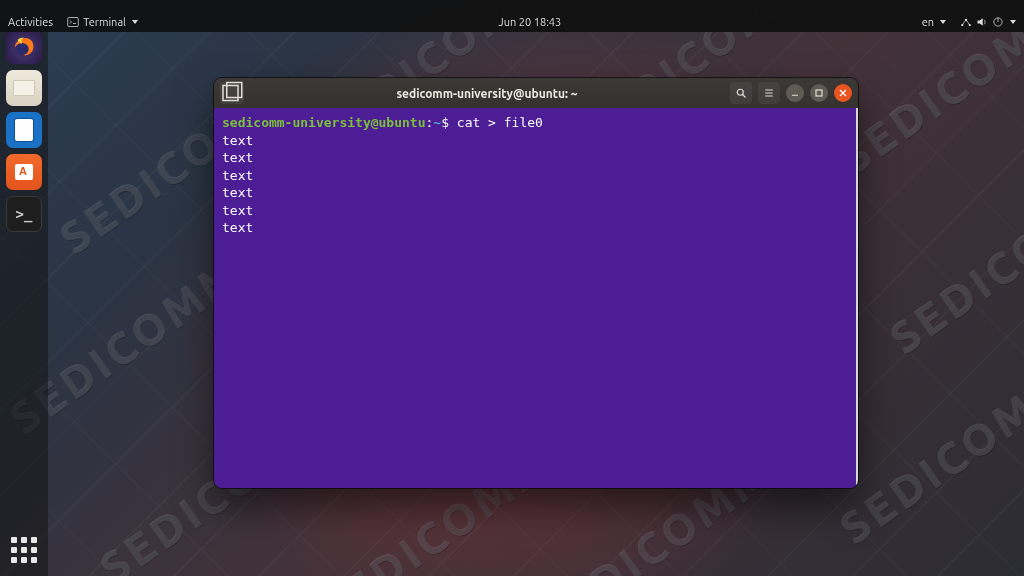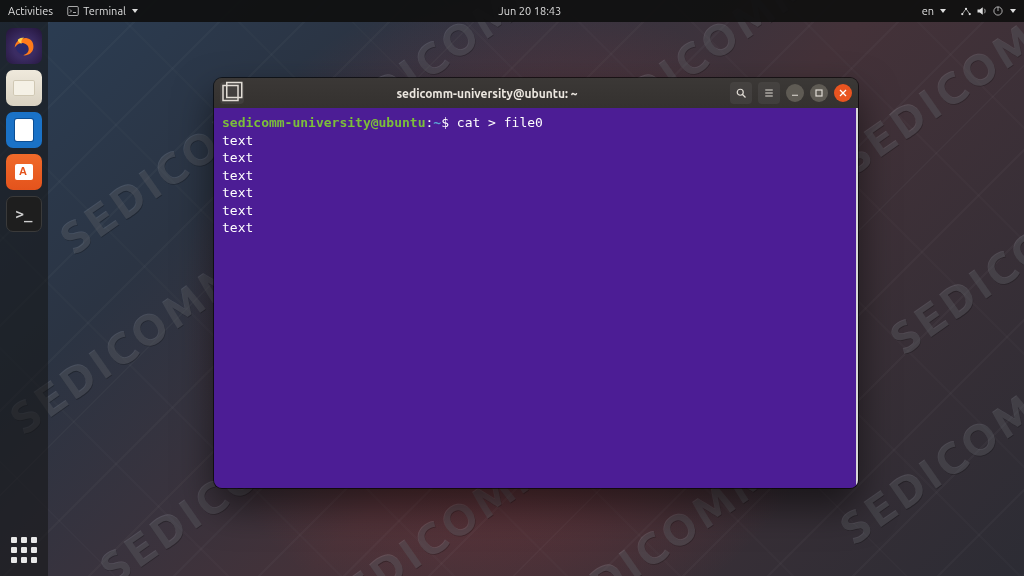--- a/index.html
+++ b/index.html
@@ -25,23 +25,23 @@
     position:absolute; font-weight:800; font-size:44px; letter-spacing:4px;
     color: rgba(220,225,235,0.16);
     text-shadow: 0 1px 0 rgba(0,0,0,0.25);
     transform: rotate(-35deg);
   }
 
   
   .top-panel {
     position: absolute; top:0; left:0; right:0; height:22px;
     background: rgba(15,15,15,0.92);
-    display:flex; align-items:center; justify-content:space-between;
+    display:flex; align-items:flex-start; justify-content:space-between;
     font-size:11px; color:#ddd; z-index:20;
-    padding: 0 8px;
+    padding: 16px 8px;
   }
   .top-left, .top-right { display:flex; align-items:center; gap:14px; }
   .top-left .item, .top-right .item { display:flex; align-items:center; gap:4px; }
   .tri-down { width:0;height:0;border-left:3px solid transparent;border-right:3px solid transparent;border-top:4px solid #ddd; display:inline-block; margin-left:2px;}
   .panel-icon { width:12px; height:12px; display:inline-block; }
 
   
   .dock {
     position:absolute; left:0; top:22px; bottom:0; width:48px;
     background: rgba(20,20,20,0.55);

